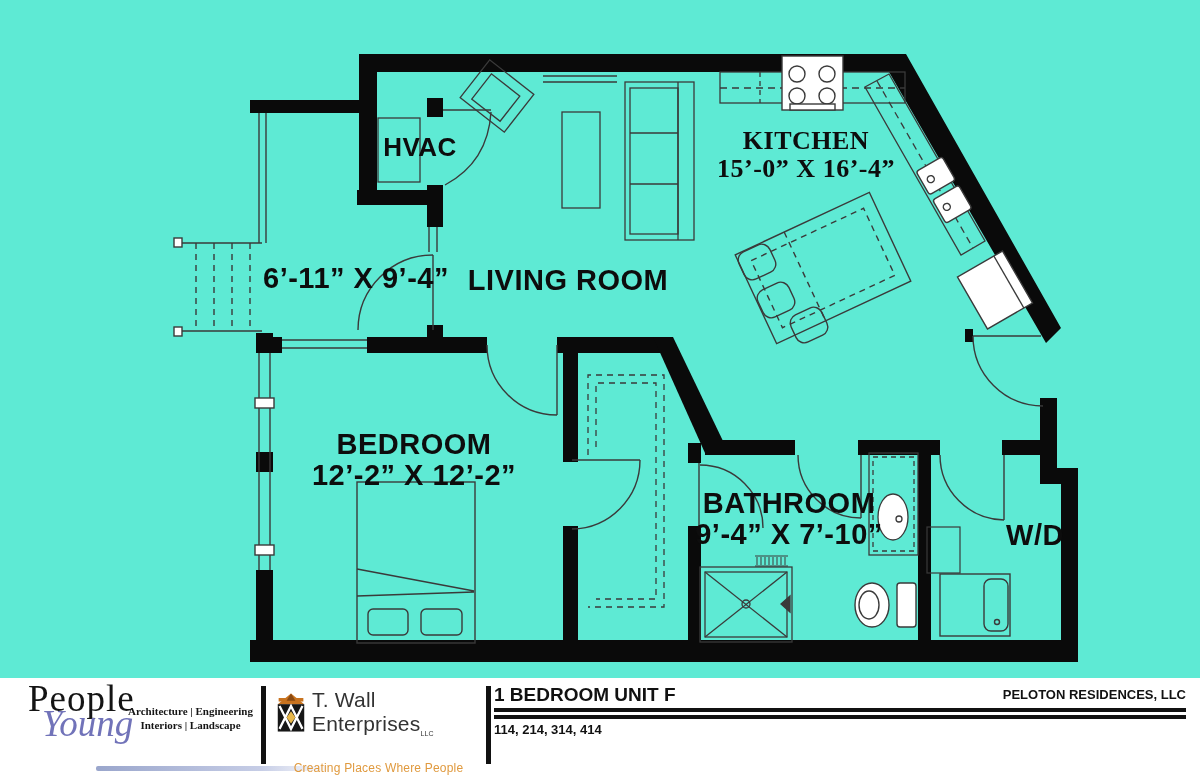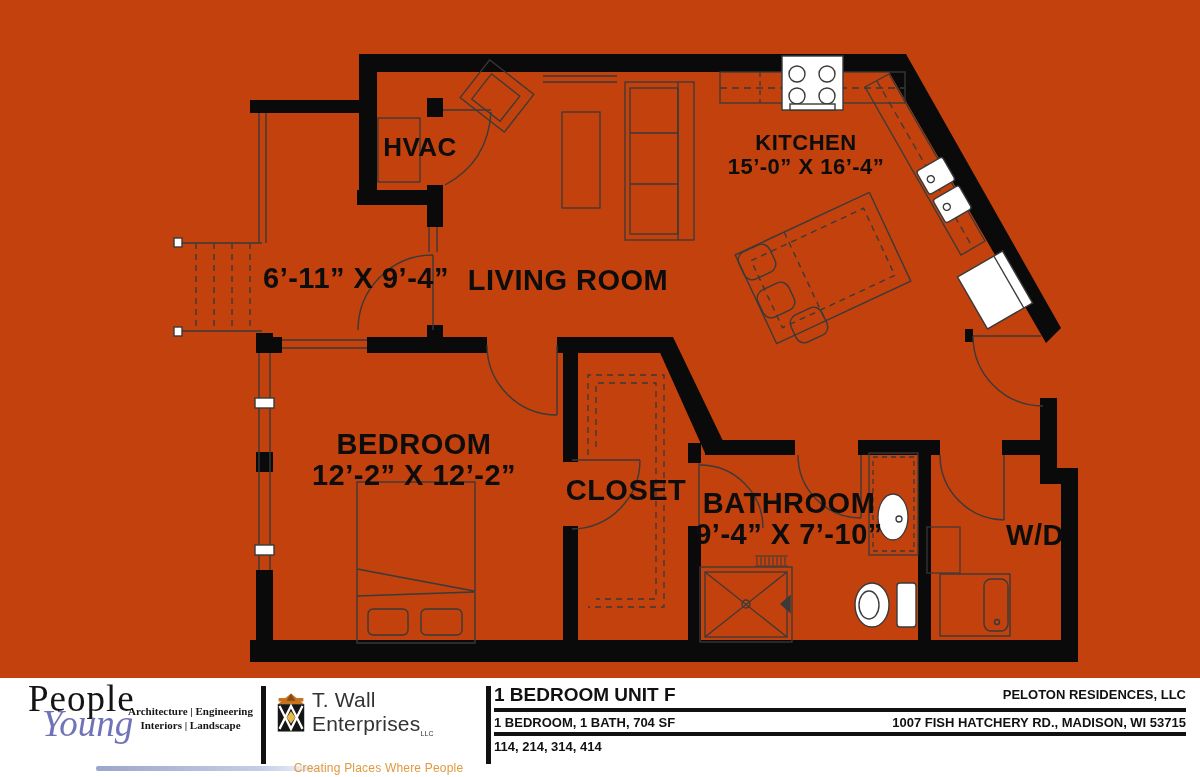--- a/index.html
+++ b/index.html
@@ -1,16 +1,16 @@
 <!DOCTYPE html>
 <html><head>
 <meta charset="utf-8">
 <style>
   html,body{margin:0;padding:0;background:#ffffff;}
-  #stage{position:relative;width:1200px;height:777px;background:#c2410c;overflow:hidden;
+  #stage{position:relative;width:1200px;height:777px;background:#5eead4;overflow:hidden;
          font-family:"Liberation Sans",sans-serif;}
   #plan-svg{position:absolute;left:0;top:0;}
   .room-label{position:absolute;transform:translate(-50%,-50%);text-align:center;
               font-weight:bold;color:#0d0d0d;white-space:nowrap;line-height:1.08;
               letter-spacing:0.5px;}
   .room-name{display:block;}
   .room-dims{display:block;}
   
   #footer{position:absolute;left:0;top:678px;width:1200px;height:99px;background:#fff;}
   .vbar{position:absolute;top:8px;width:5px;height:78px;background:#111;}
@@ -267,30 +267,27 @@
 
   <div class="room-label" style="left:420px;top:147px;font-size:26px;">
     <span class="room-name">HVAC</span>
   </div>
   <div class="room-label" style="left:356px;top:279px;font-size:29px;">
     <span class="room-dims">6’-11” X 9’-4”</span>
   </div>
   <div class="room-label" style="left:568px;top:281px;font-size:29px;">
     <span class="room-name">LIVING ROOM</span>
   </div>
-  <div class="room-label" style="left:806px;top:155px;font-size:22px;">
+  <div class="room-label" style="left:806px;top:155px;font-size:26px;font-family:Liberation Serif, serif;">
     <span class="room-name">KITCHEN</span>
     <span class="room-dims">15’-0” X 16’-4”</span>
   </div>
   <div class="room-label" style="left:414px;top:460px;font-size:29px;">
     <span class="room-name">BEDROOM</span>
     <span class="room-dims">12’-2” X 12’-2”</span>
-  </div>
-  <div class="room-label" style="left:626px;top:491px;font-size:29px;">
-    <span class="room-name">CLOSET</span>
   </div>
   <div class="room-label" style="left:789px;top:519px;font-size:29px;">
     <span class="room-name">BATHROOM</span>
     <span class="room-dims">9’-4” X 7’-10”</span>
   </div>
   <div class="room-label" style="left:1007px;top:536px;font-size:29px;margin-left:28px;">
     <span class="room-name">W/D</span>
   </div>
 
   <div id="footer">
@@ -323,24 +320,20 @@
     </div>
 
     <div class="vbar" style="left:486px;"></div>
 
     <div id="unitinfo">
       <div class="uirow">
         <div id="ui-title">1 BEDROOM UNIT F</div>
         <div id="ui-right1">PELOTON RESIDENCES, LLC</div>
       </div>
       <div class="uirule"></div>
-      <div class="uirow">
-        <div id="ui-spec">1 BEDROOM, 1 BATH, 704 SF</div>
-        <div id="ui-addr">1007 FISH HATCHERY RD., MADISON, WI 53715</div>
-      </div>
       <div class="uirule"></div>
       <div class="uirow">
         <div id="ui-units">114, 214, 314, 414</div>
       </div>
     </div>
   </div>
 
 </div>
 
 </body></html>

